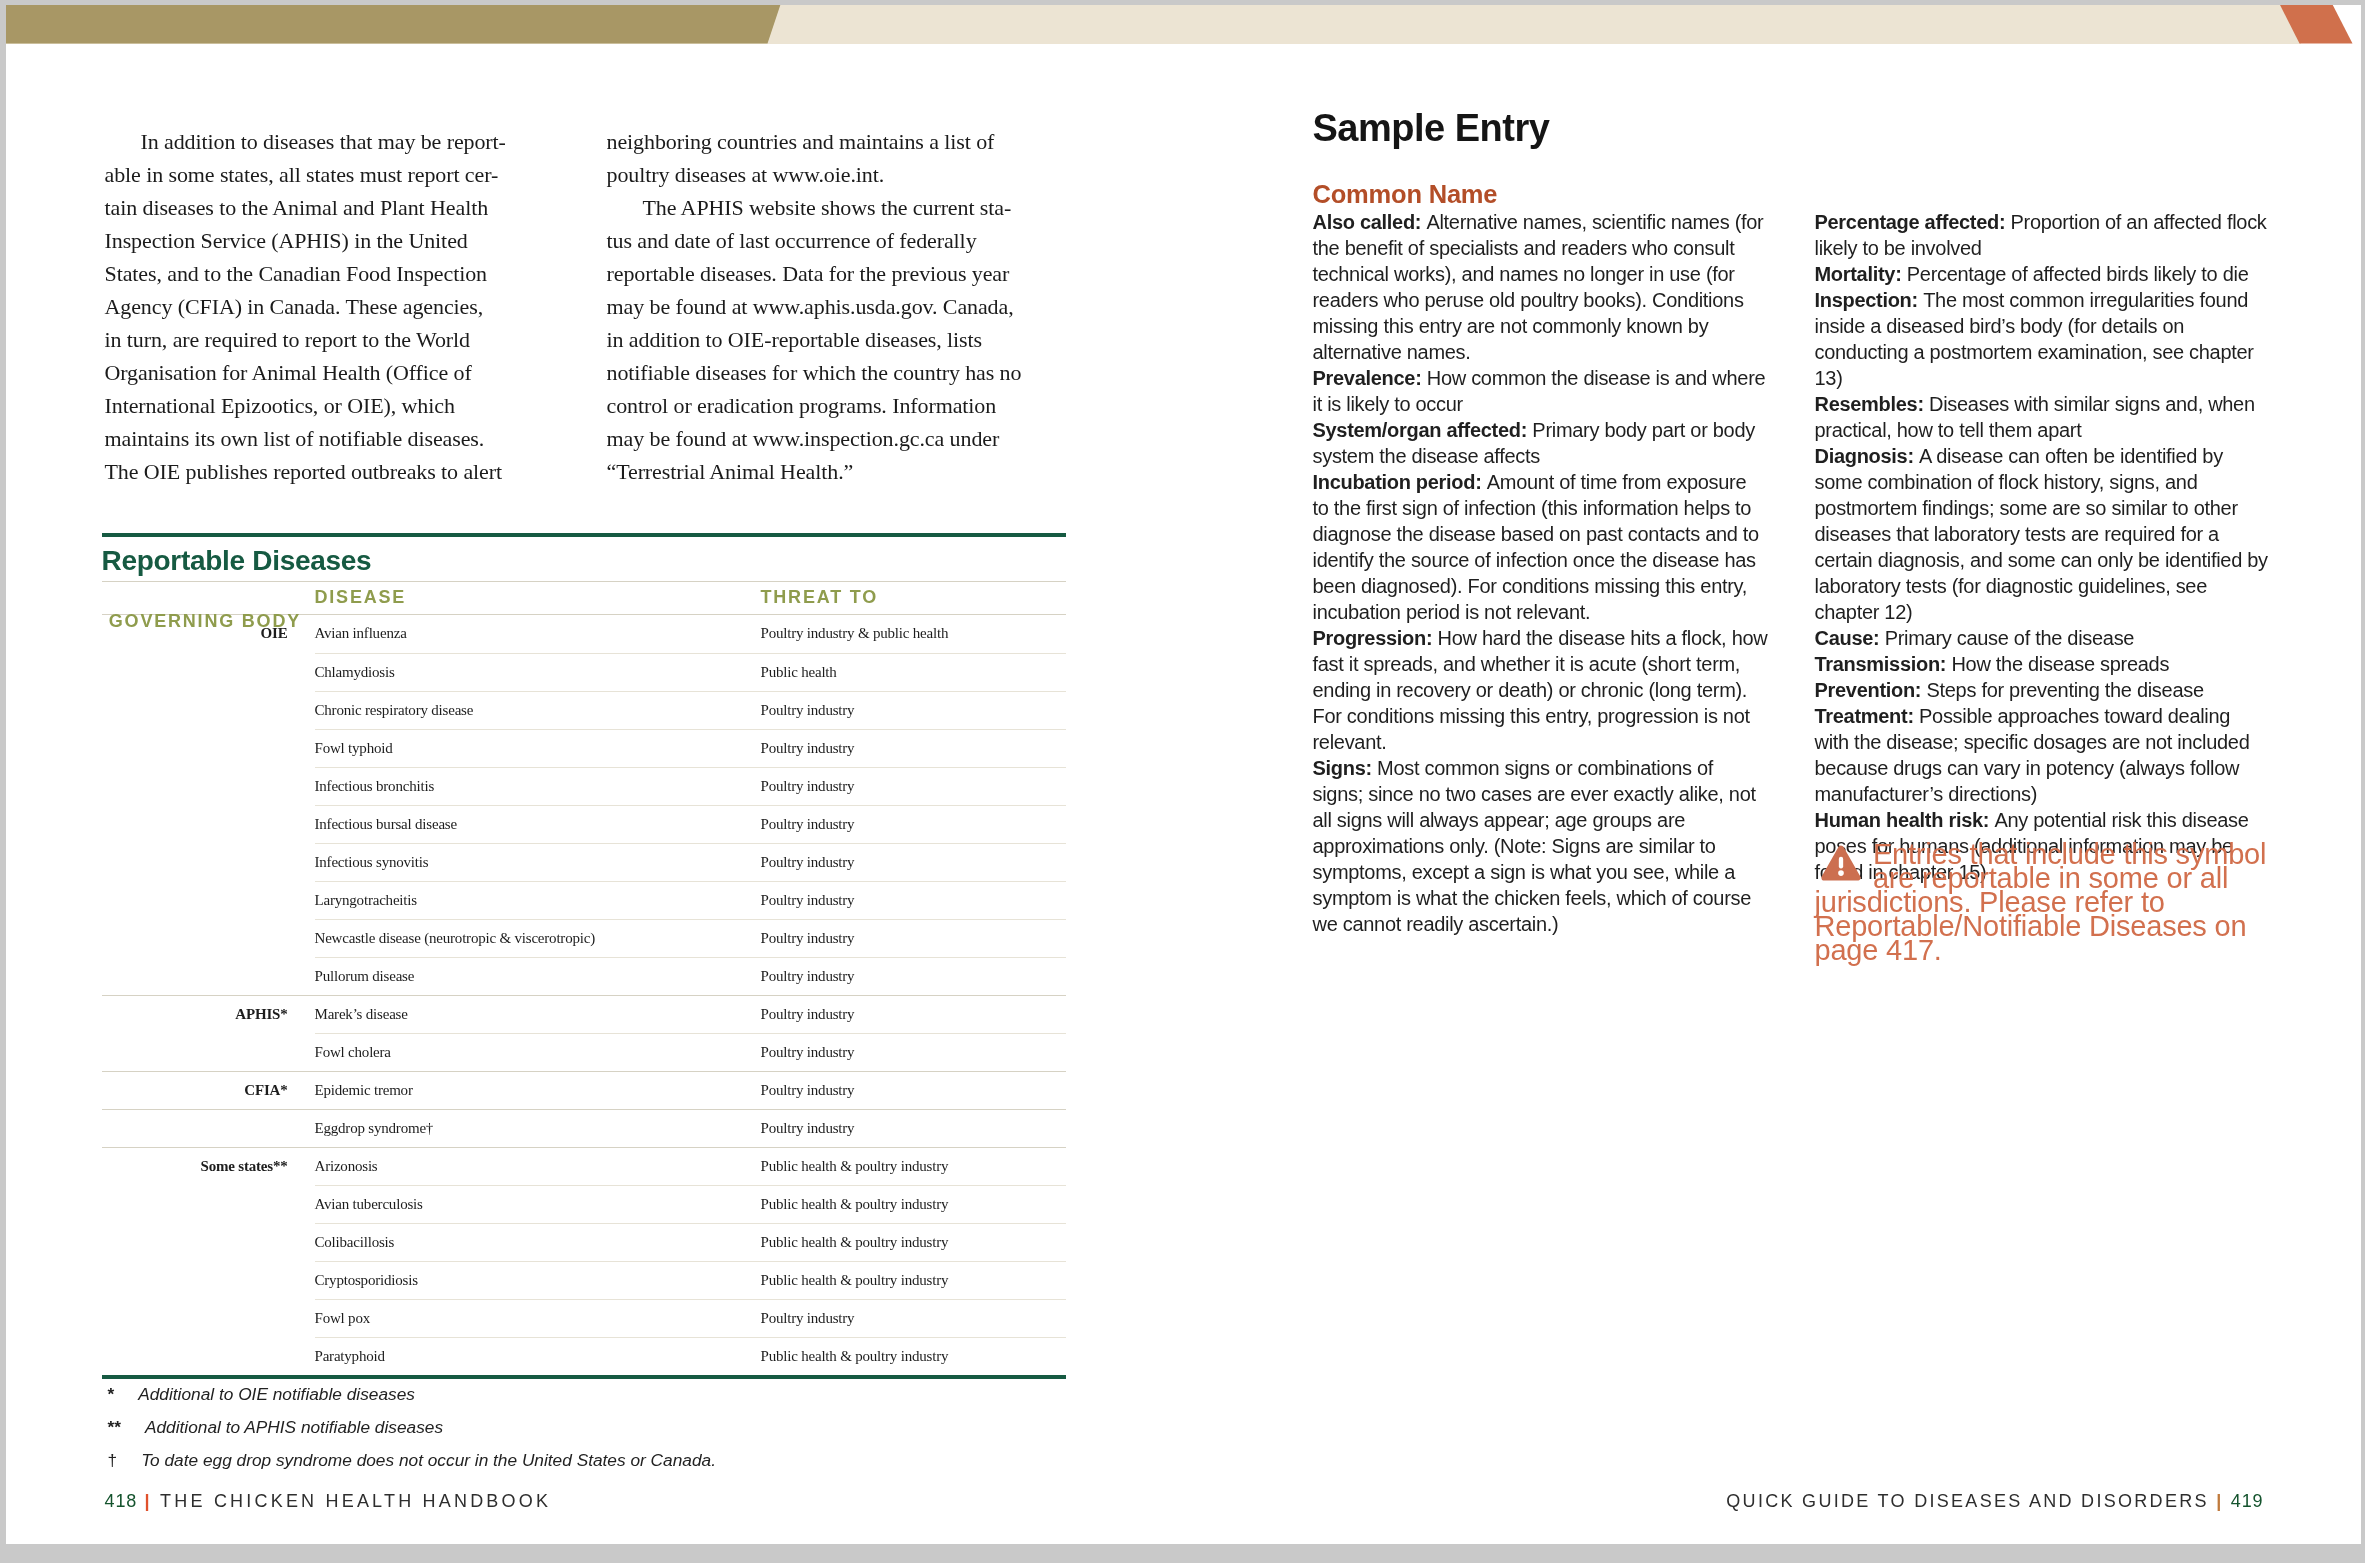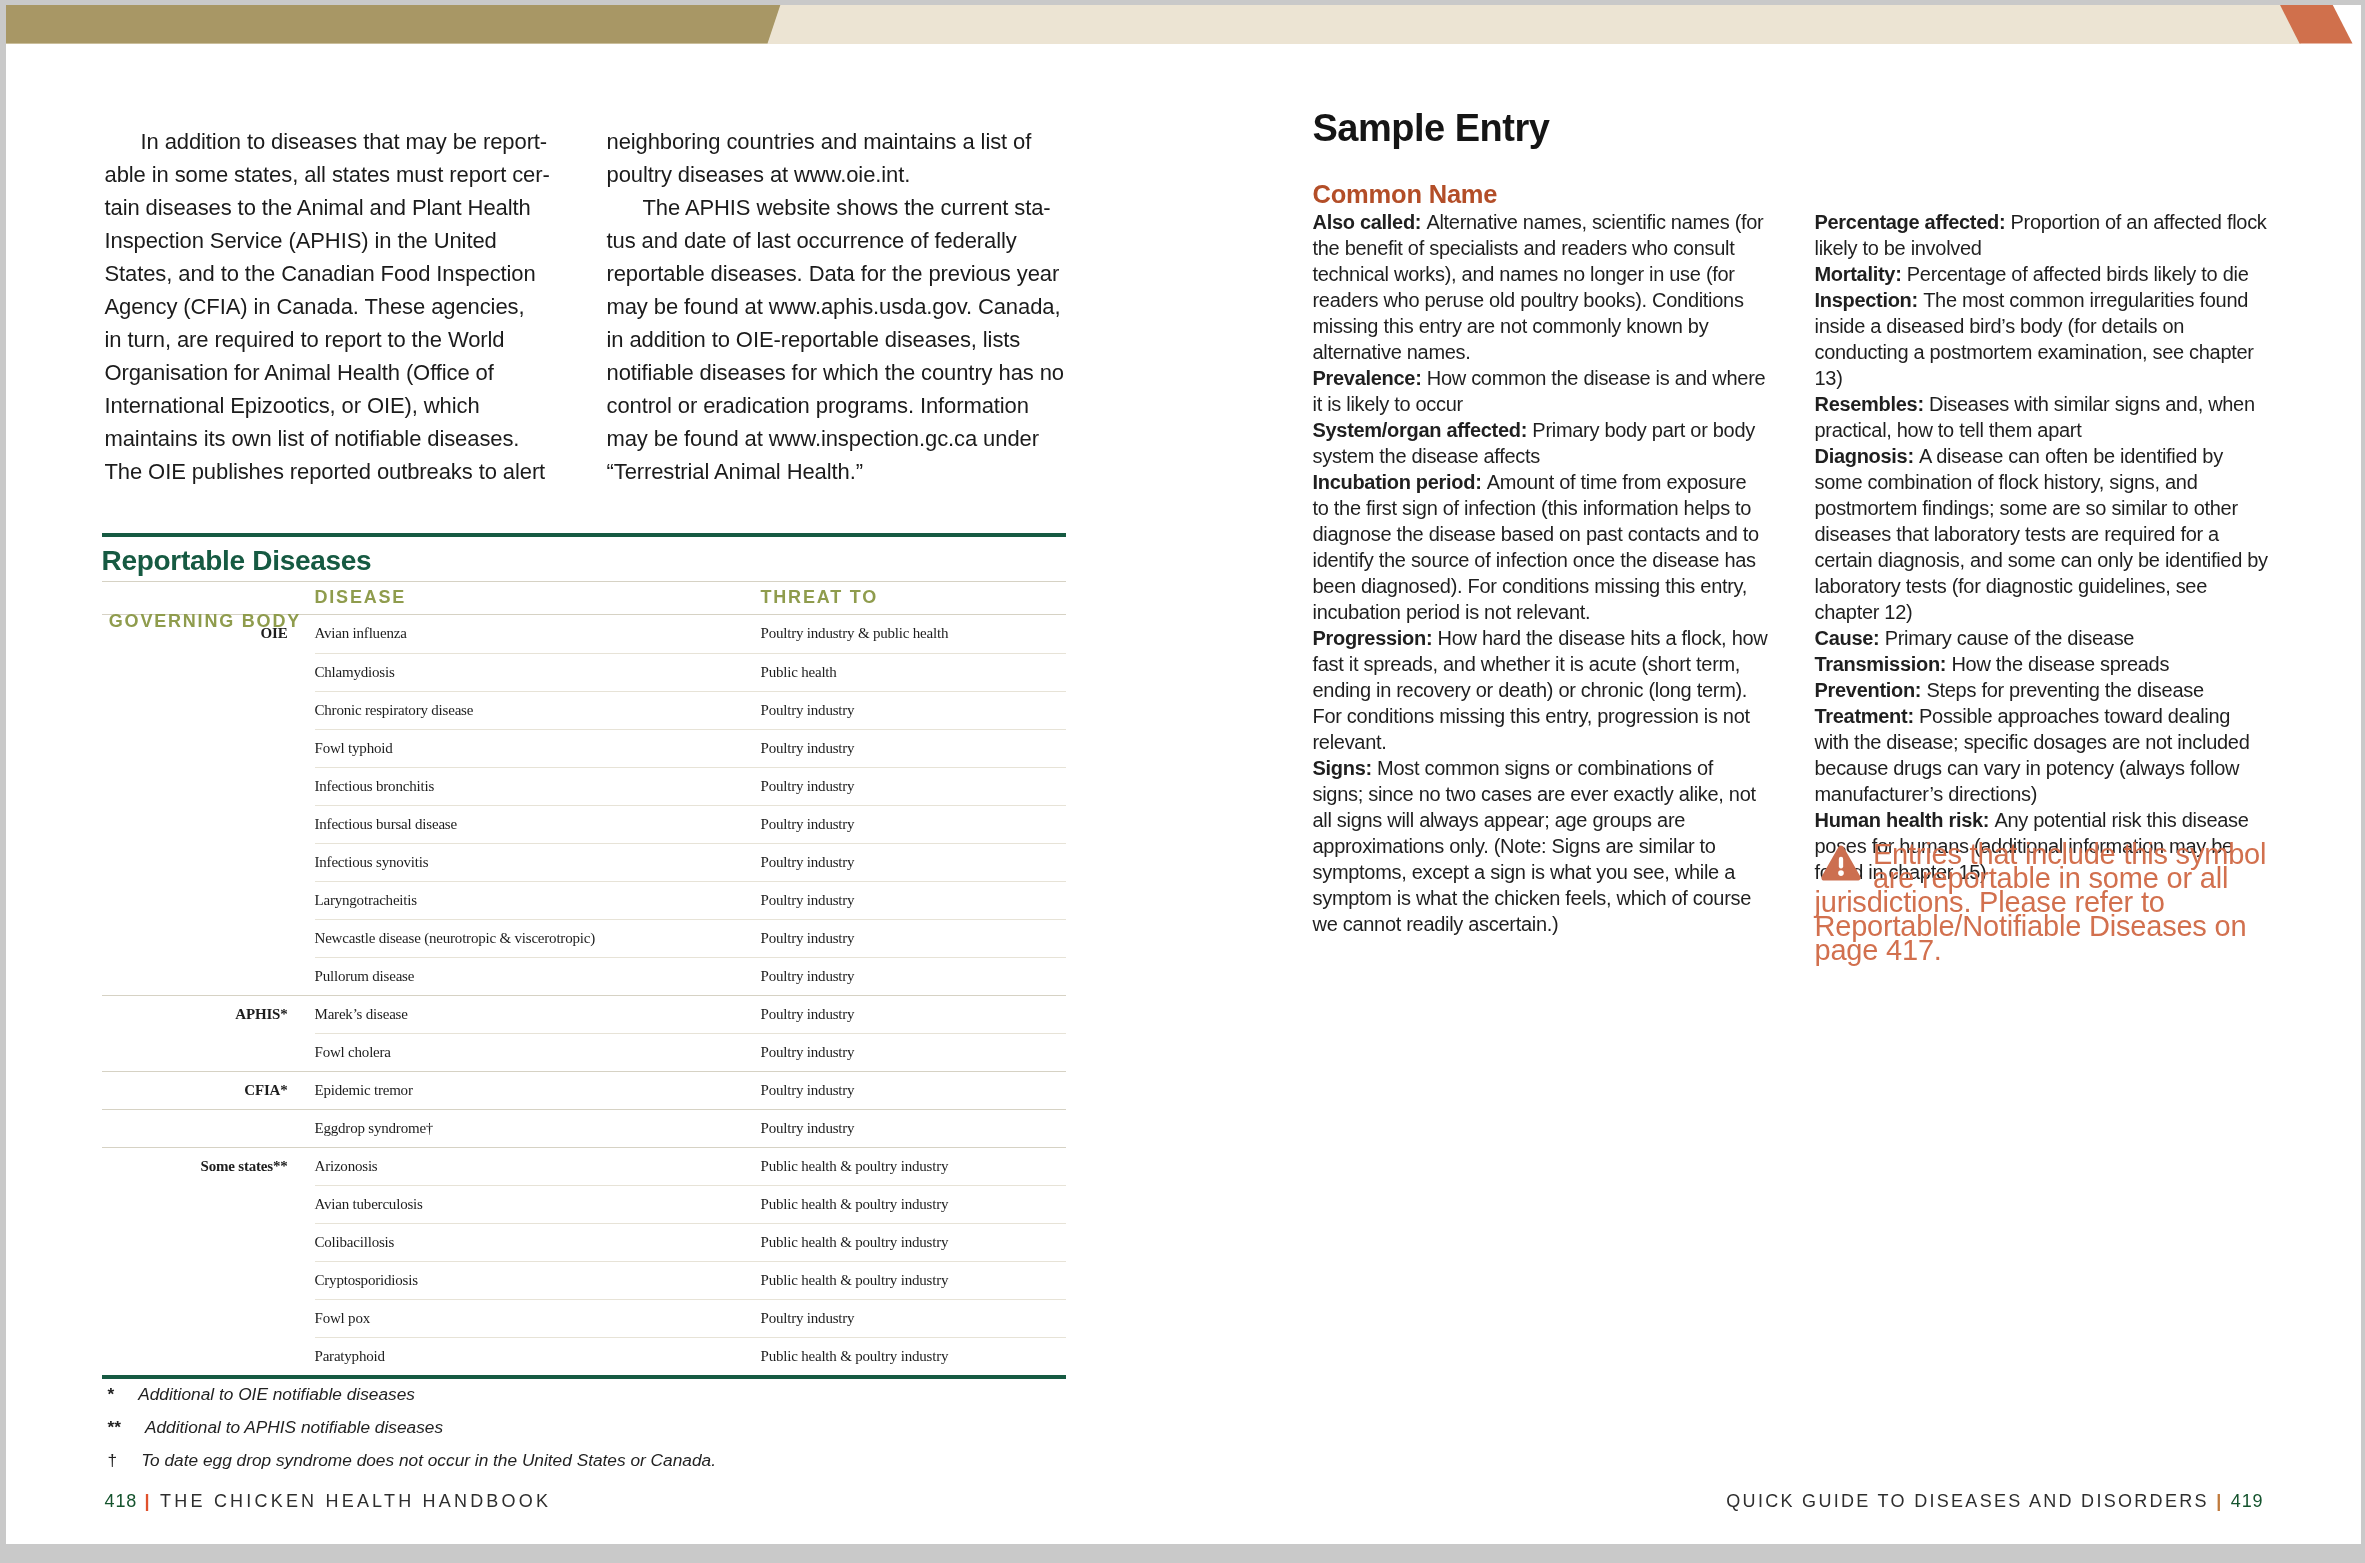--- a/index.html
+++ b/index.html
@@ -16,21 +16,21 @@
 
   
   .topbar{position:absolute;top:0;left:0;width:100%;height:39px;}
   .bar-beige{position:absolute;left:0;top:0;height:100%;width:2295px;background:var(--bar-beige);}
   .bar-tan{position:absolute;left:0;top:0;height:100%;width:792px;background:var(--bar-tan);
            clip-path:polygon(0 0,775px 0,762px 100%,0 100%);}
   .bar-orange{position:absolute;left:2267px;top:0;height:100%;width:86px;background:var(--bar-orange);
            clip-path:polygon(7.3px 0,60px 0,80px 100%,27px 100%);}
 
   
-  .serif-para{position:absolute;color:#1b1b1b;font-family:Liberation Sans, sans-serif;
+  .serif-para{position:absolute;color:#1b1b1b;font-family:Liberation Serif, serif;
               font-size:22px;line-height:33px;letter-spacing:-0.1px;white-space:nowrap;}
   .serif-para .line.indent{padding-left:36px;}
   #para1{left:99px;top:120px;width:449px;}
   #para2{left:601px;top:120px;width:455px;}
 
   
   .rtable{position:absolute;left:96px;top:528px;width:964px;
           border-top:4.1px solid var(--green);border-bottom:4.1px solid var(--green);
           color:#1d1d1d;}
   .rt-title{height:45px;line-height:47px;font-weight:bold;font-size:28px;

